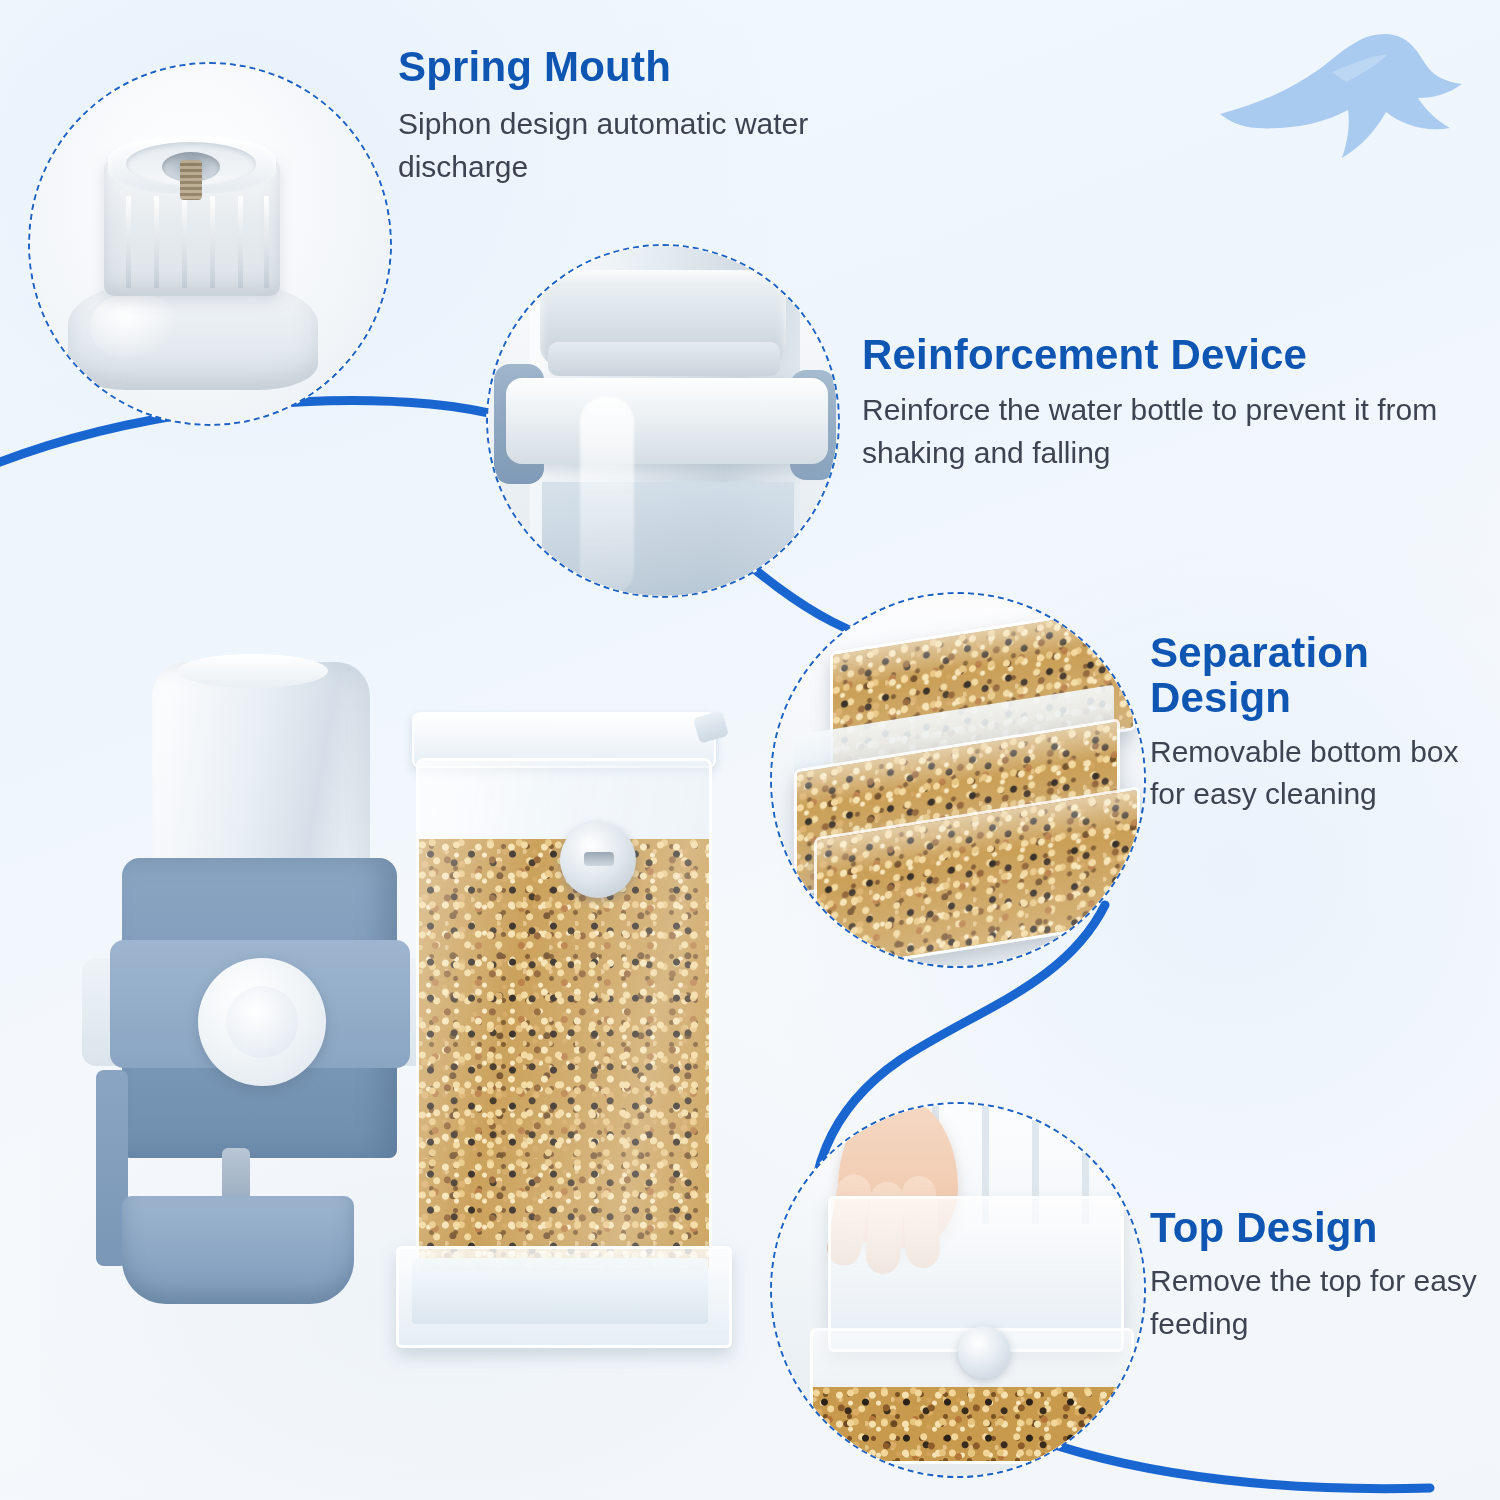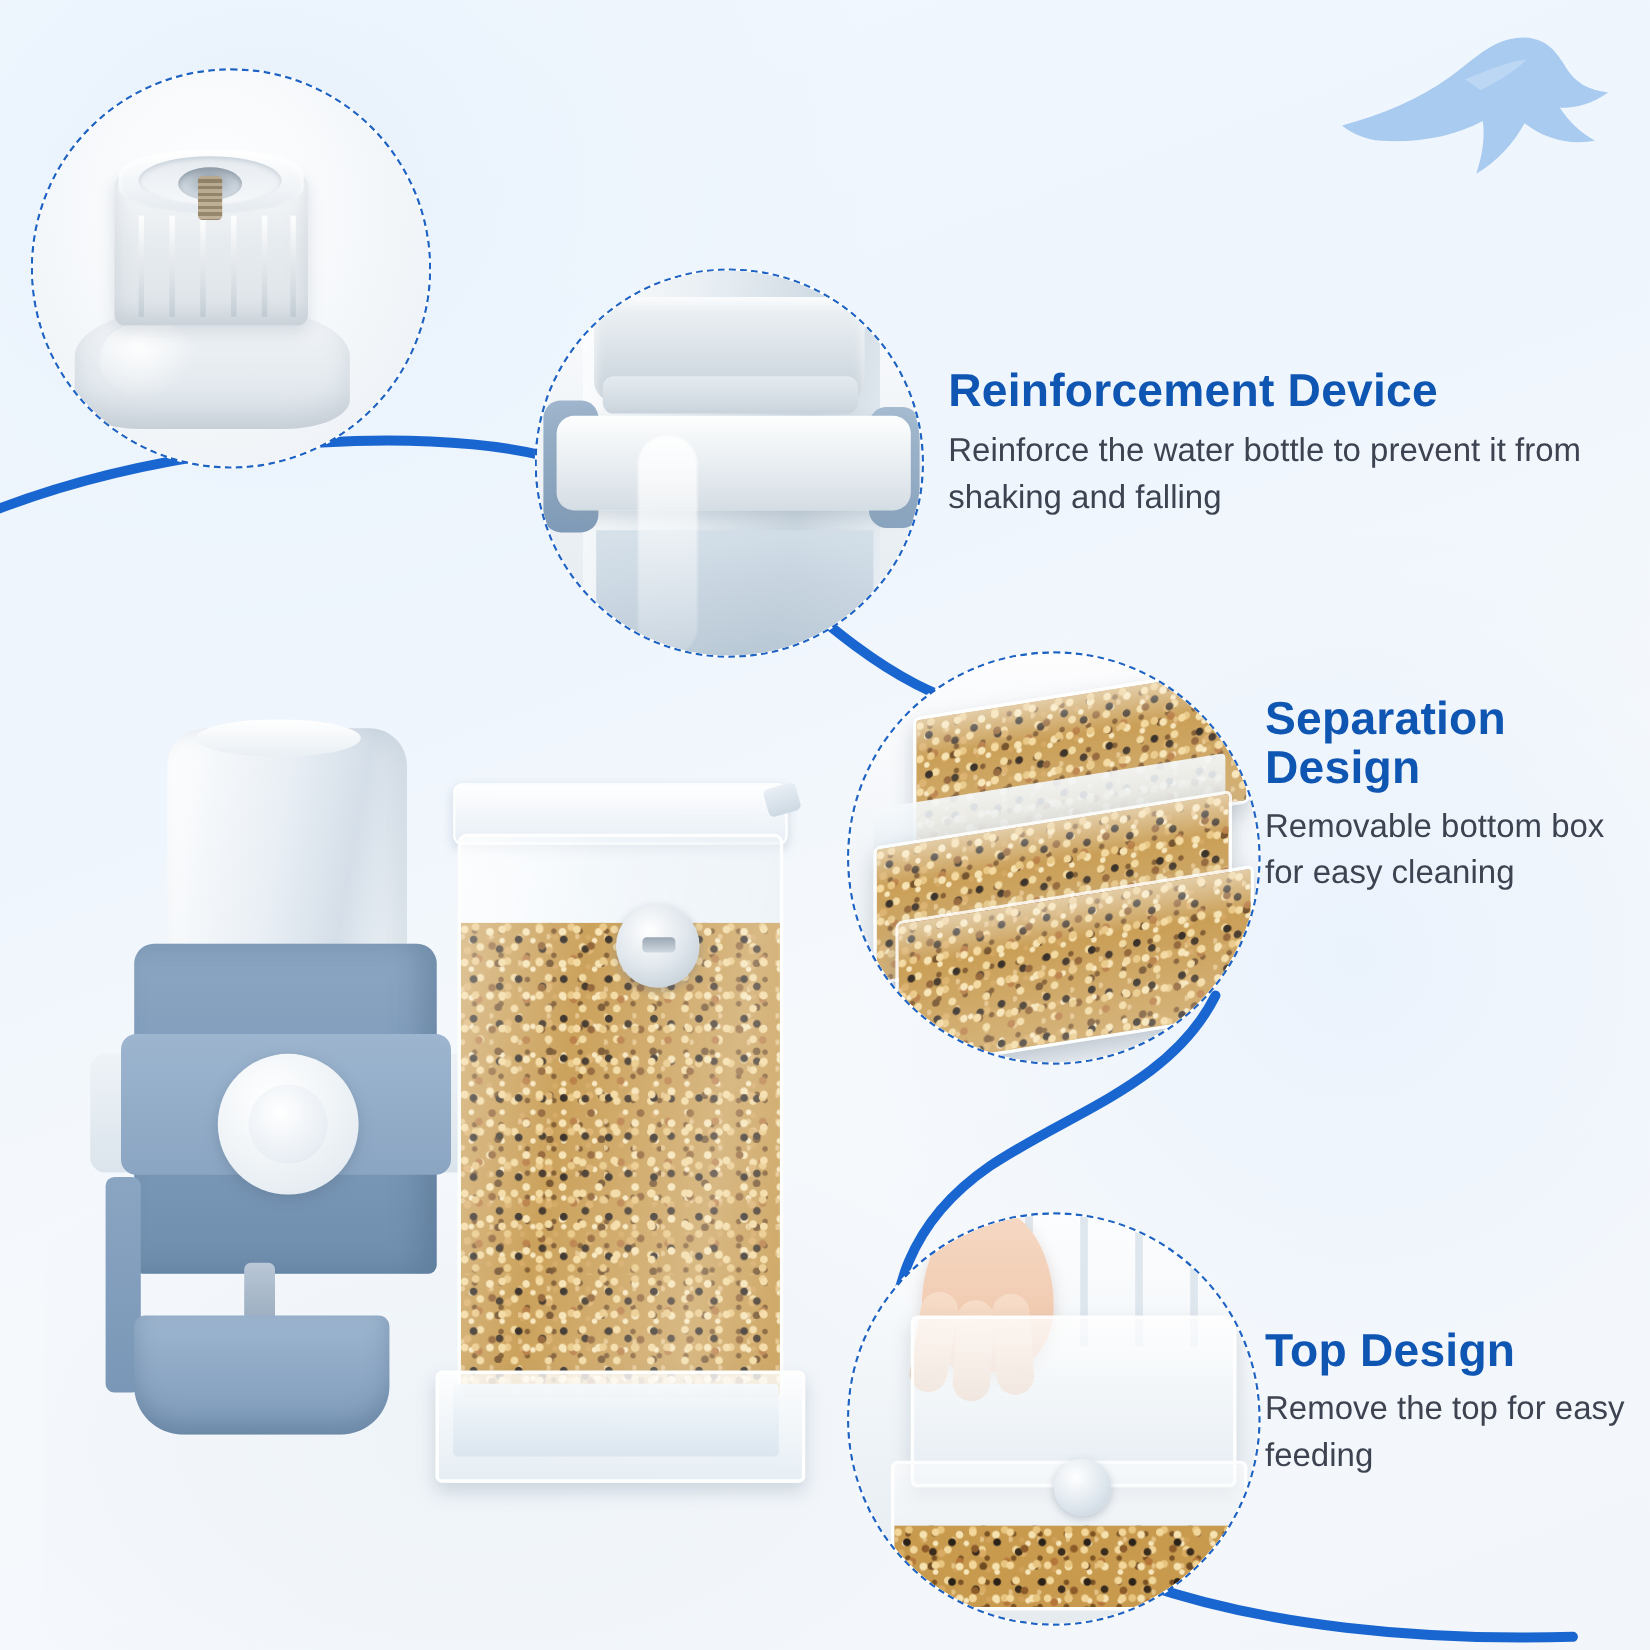--- a/index.html
+++ b/index.html
@@ -522,20 +522,24 @@
         <div class="fd-glass"></div>
       </div>
       <div class="fd-screw"></div>
       <div class="fd-screw-slot"></div>
       <div class="fd-base"></div>
       <div class="fd-base-in"></div>
     </div>
 
   </div>
 
+  <div class="callout" id="c-spring">
+    <div class="title">Spring Mouth</div>
+    <div class="desc">Siphon design automatic water discharge</div>
+  </div>
 
   <div class="callout" id="c-reinforce">
     <div class="title">Reinforcement Device</div>
     <div class="desc">Reinforce the water bottle to prevent it from shaking and falling</div>
   </div>
 
   <div class="callout" id="c-top">
     <div class="title">Top Design</div>
     <div class="desc">Remove the top for easy feeding</div>
   </div>

